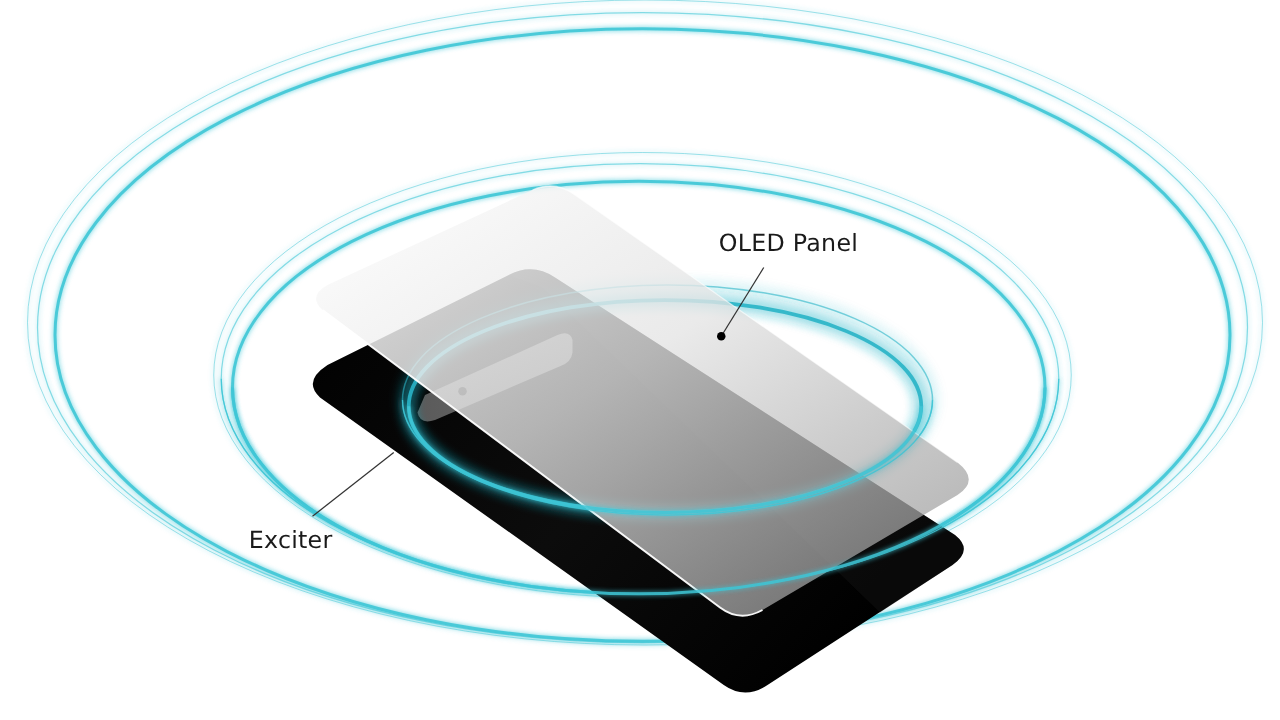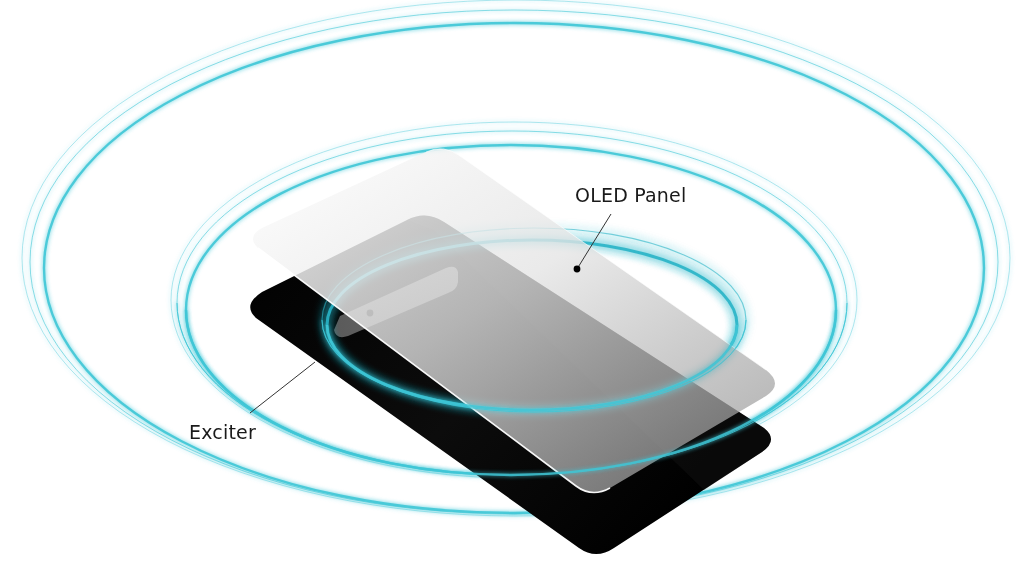--- a/index.html
+++ b/index.html
@@ -1,20 +1,20 @@
 <!DOCTYPE html>
 <html><head>
   <meta charset="utf-8">
   <style>
     html, body { margin: 0; padding: 0; background: #ffffff; }
     body { width: 1024px; height: 576px; overflow: hidden; position: relative; font-family: "DejaVu Sans", sans-serif; }
     #stage { position: absolute; left: 0; top: 0; width: 1024px; height: 576px; padding-left: 14px; }
     .label { position: absolute; font-family: "DejaVu Sans", sans-serif; color: #1a1a1a; font-size: 19px; letter-spacing: 0.2px; white-space: nowrap; }
     #label-oled { left: 575px; top: 184px; }
-    #label-exciter { left: 189px; top: 421px; }
+    #label-exciter { left: 199px; top: 421px; }
   </style>
 </head>
 <body>
 
 <div id="stage">
   <svg width="1024" height="576" viewBox="0 0 1024 576" xmlns="http://www.w3.org/2000/svg">
     <defs>
       <filter id="glow" x="-20%" y="-20%" width="140%" height="140%">
         <feGaussianBlur stdDeviation="2.2" result="b"></feGaussianBlur>
         <feMerge>

